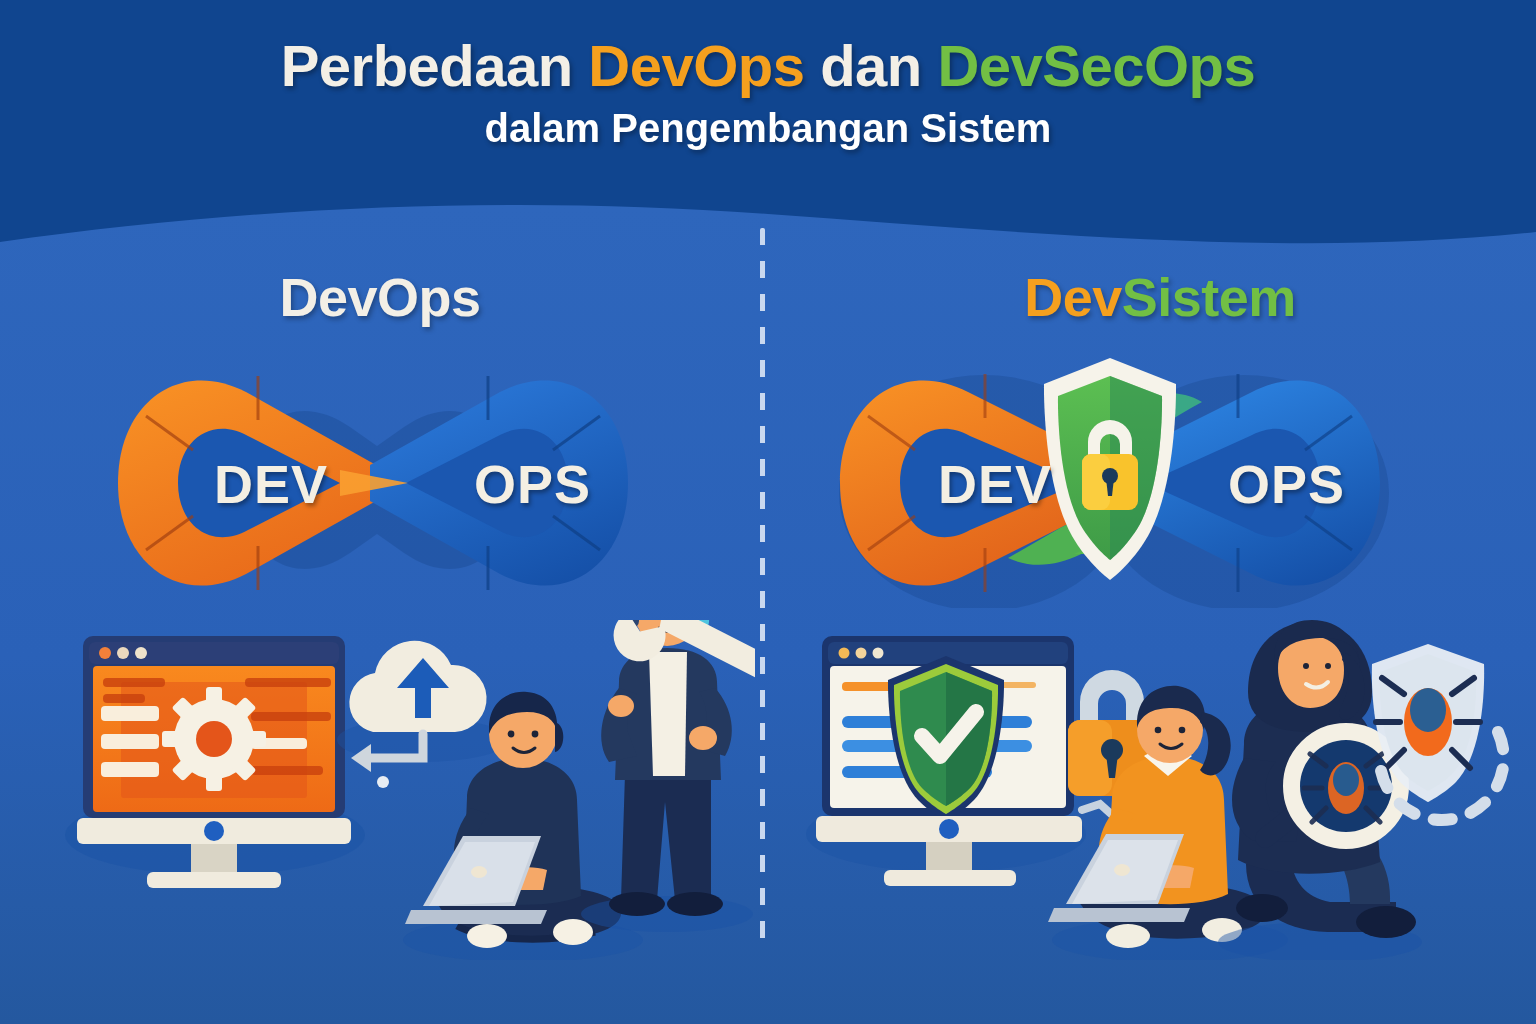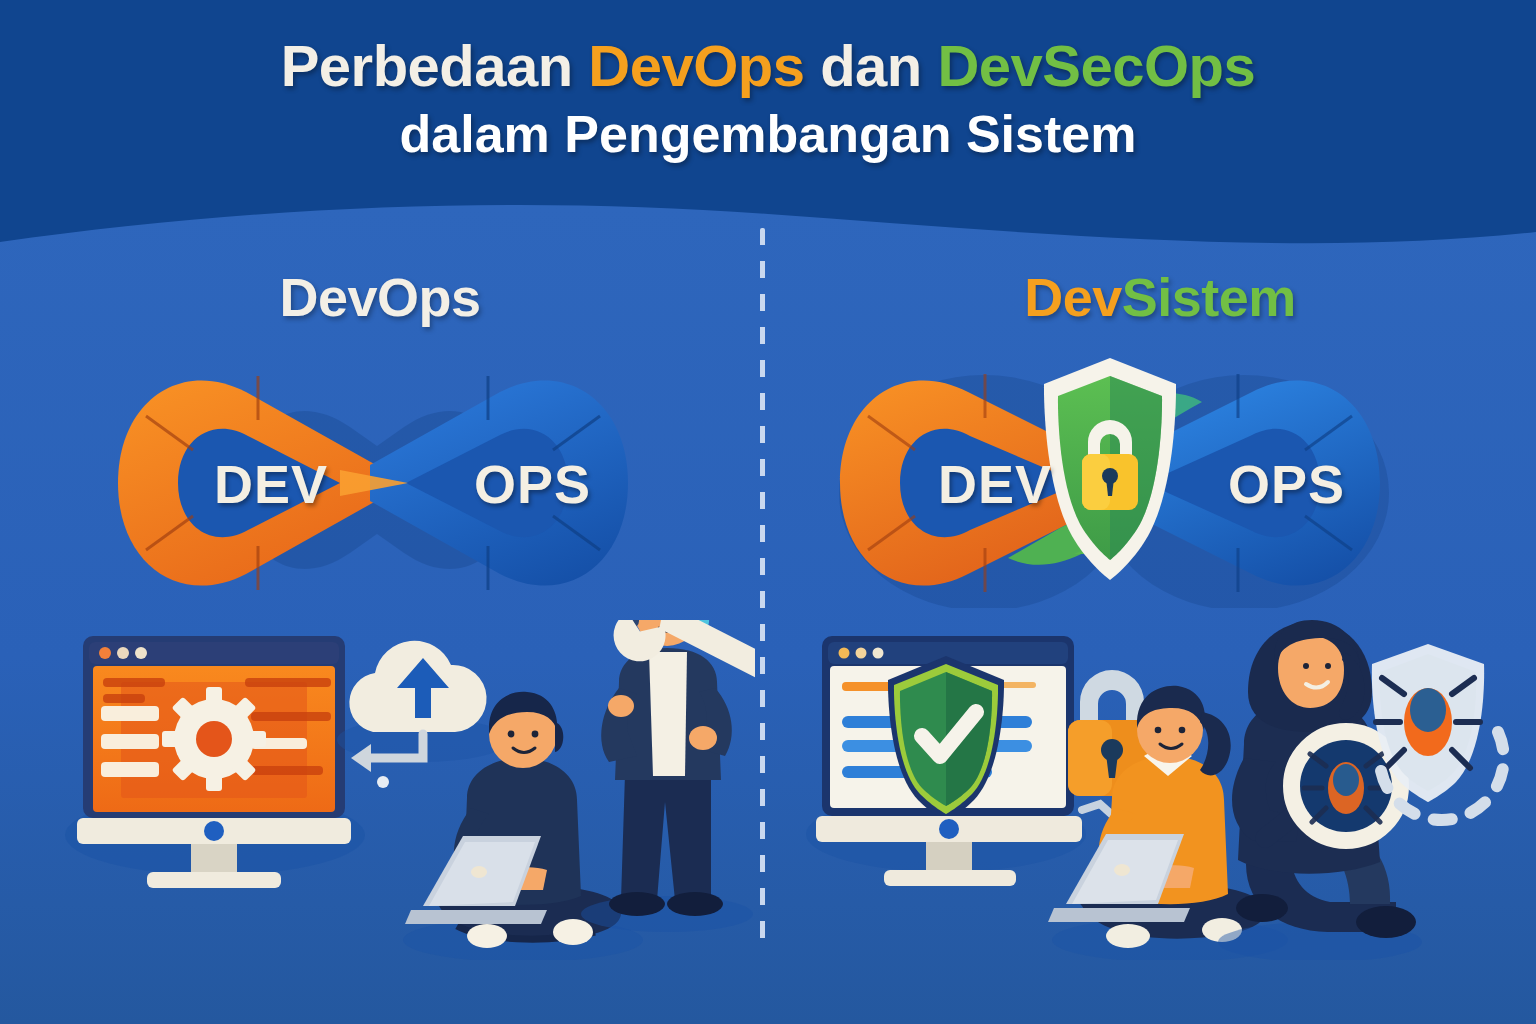--- a/index.html
+++ b/index.html
@@ -39,21 +39,21 @@
   }
   .title-line1 {
     font-size: 58px;
     font-weight: 700;
     letter-spacing: -0.5px;
     line-height: 1.12;
     text-shadow: 2px 3px 5px rgba(0,0,0,.33);
     white-space: nowrap;
   }
   .title-line2 {
-    font-size: 52px;
+    font-size: 40px;
     font-weight: 700;
     line-height: 1.15;
     color: #ffffff;
     margin-top: 6px;
     text-shadow: 2px 3px 5px rgba(0,0,0,.33);
     white-space: nowrap;
   }
   .t-white { color: #f3efe6; }
   .t-orange { color: #f5a01e; }
   .t-green  { color: #72bf44; }

